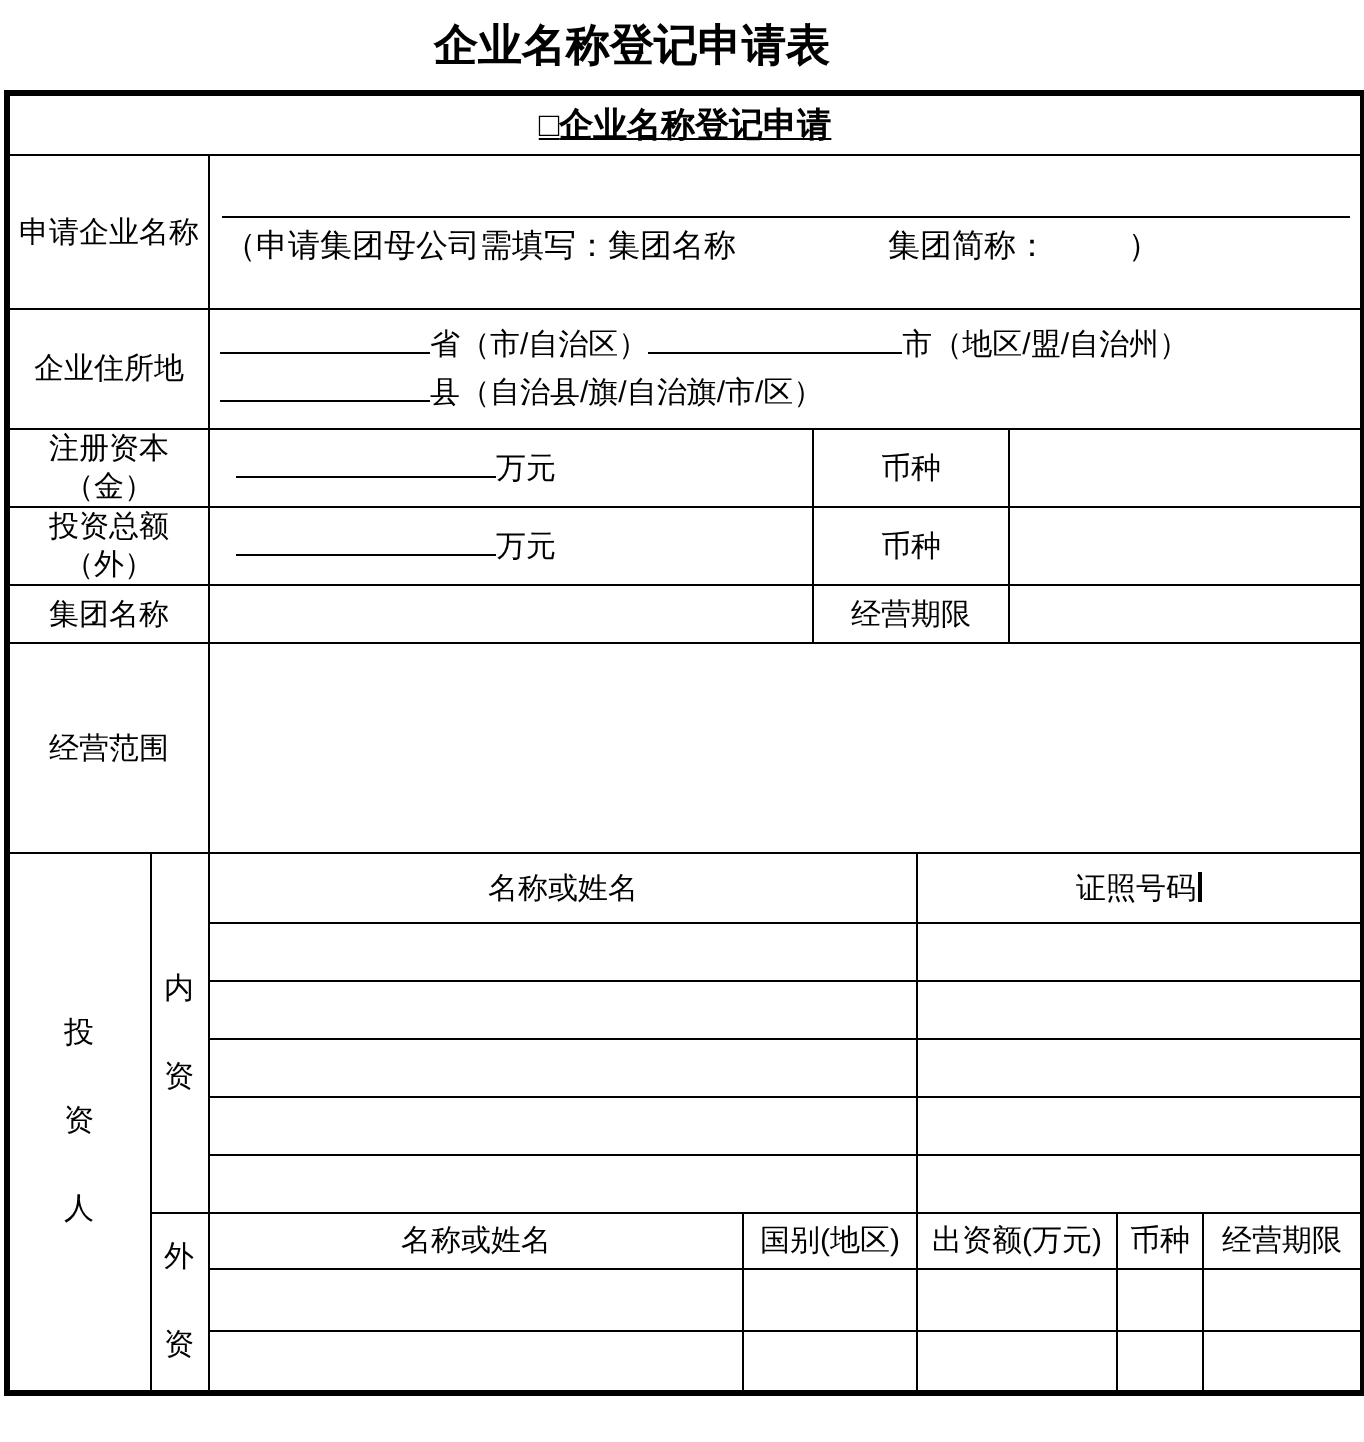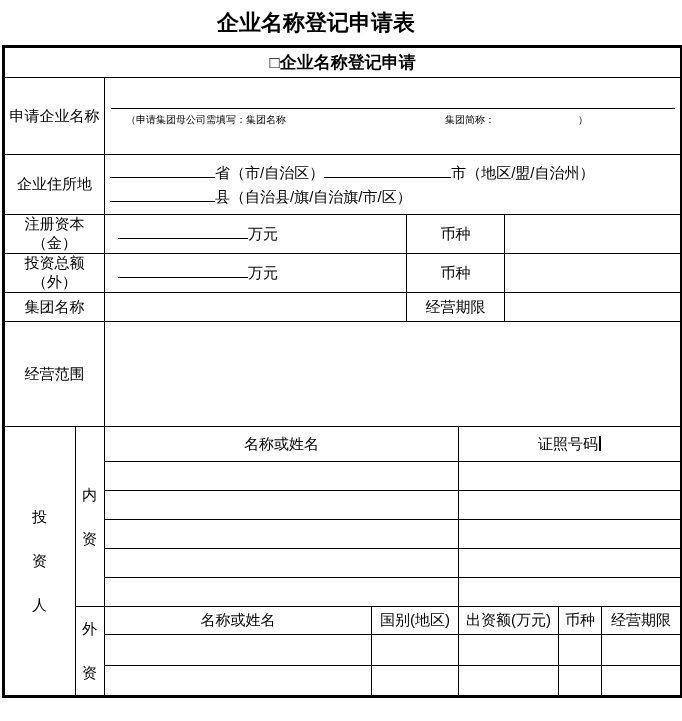--- a/index.html
+++ b/index.html
@@ -30,29 +30,29 @@
   }
   td {
     border: 1px solid #000;
     font-size: 15px;
     padding: 0;
     overflow: hidden;
     vertical-align: middle;
   }
   .c { text-align: center; margin-top: 24px; }
   .section-row td {
-    height: 29px; font-size: 17px; font-weight: bold; text-align: center;
+    height: 29px; font-size: 17px; font-weight: bold; text-align: center; text-decoration: underline;
   }
   .label-cell { text-align: center; }
 
   
   .ename-cell { vertical-align: top; }
   .write-line { height: 30px; border-bottom: 1px solid #000; margin: 0 5px 0 6px; }
-  .group-row { position: relative; margin-top: 4px; padding-left: 7px; height: 20px; font-size: 10px; margin-left: 14px; }
-  .group-abbr { position: absolute; left: 326px; top: 0; }
+  .group-row { position: relative; margin-top: 4px; padding-left: 7px; height: 20px; font-size: 16px; }
+  .group-abbr { position: absolute; left: 339px; top: 0; }
   .group-paren { position: absolute; left: 459px; top: 0; }
 
   
   .domicile-cell { padding-left: 5px; line-height: 24px; }
 
   .blank { display: inline-block; height: 13px; border-bottom: 1px solid #000; }
   .w105 { width: 105px; }
   .w127 { width: 127px; }
   .w130 { width: 130px; }
 

